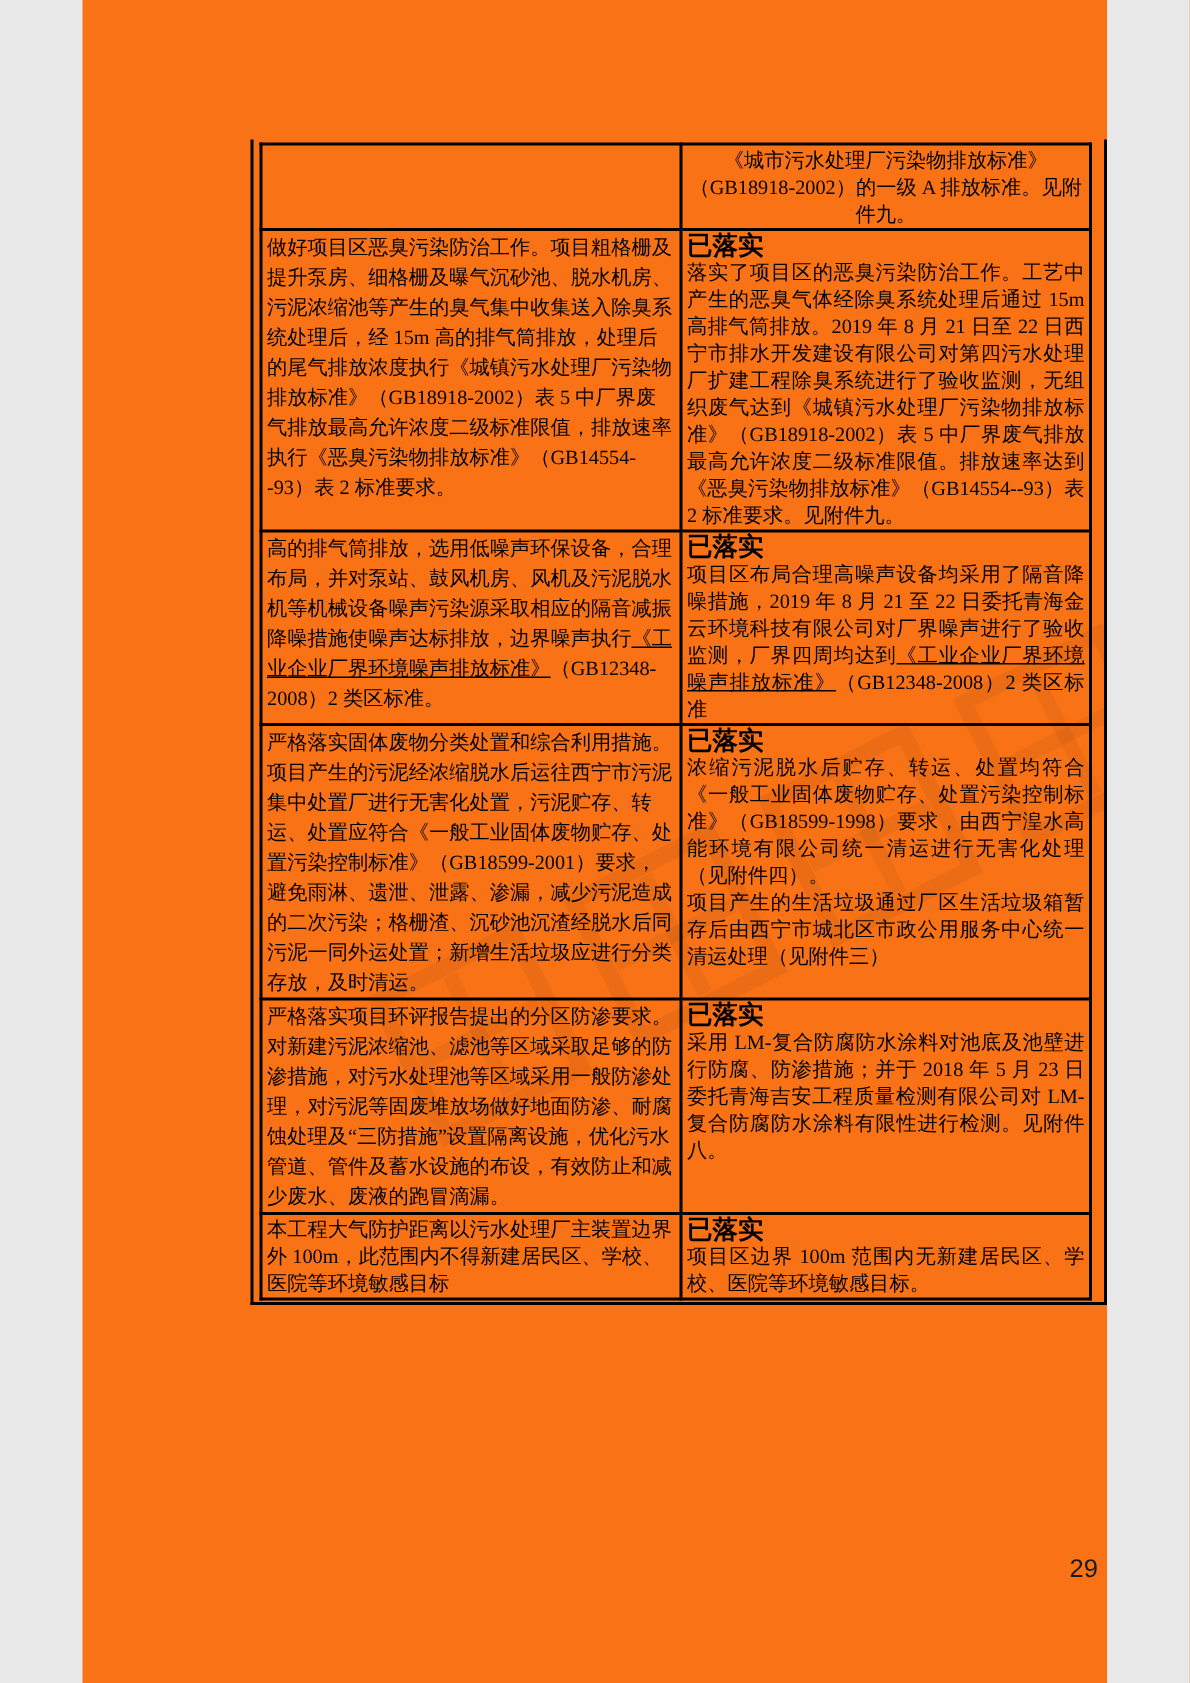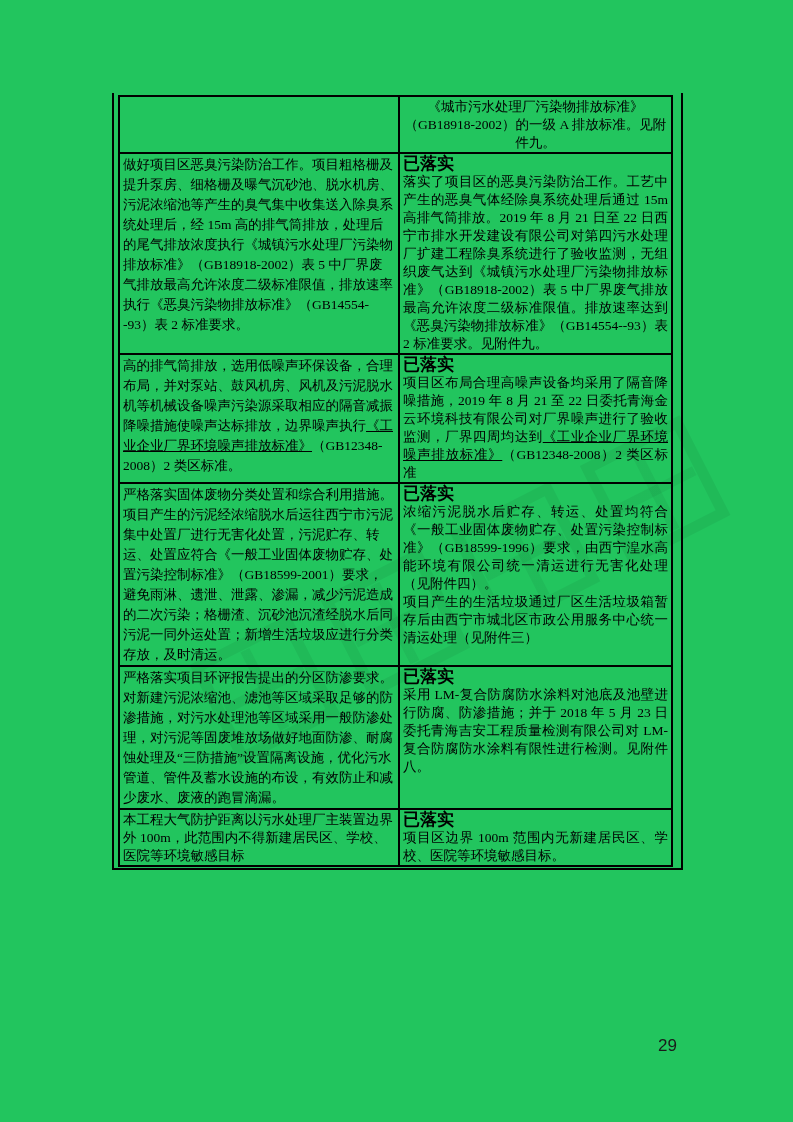--- a/index.html
+++ b/index.html
@@ -1,20 +1,20 @@
 <!DOCTYPE html>
 <html><head>
 <meta charset="utf-8">
 <style>
   * { margin:0; padding:0; box-sizing:border-box; }
   html,body { background:#e8e8e8; }
   .page {
     position:relative;
-    width:793px; height:1122px;
-    background:#22c55e;
+    width:683px; height:1122px;
+    background:#f97316;
     margin:0 auto;
     overflow:hidden;
     font-family:"Liberation Serif","DejaVu Serif",serif;
     color:#000;
   }
   
   .watermark {
     position:absolute; left:140px; top:400px; width:640px; height:380px;
     transform:rotate(-27deg);
     display:flex; align-items:center; justify-content:center; gap:34px;
@@ -111,21 +111,21 @@
             <p class="para"><span>项目区布局合理高噪声设备均采用了隔音降噪措施，2019 年 8 月 21 至 22 日委托青海金云环境科技有限公司对厂界噪声进行了验收监测，厂界四周均达到</span><span class="u">《工业企业厂界环境噪声排放标准》</span><span>（GB12348-2008）2 类区标准</span></p>
           </td>
         </tr>
 
         <tr class="r4">
           <td class="cl">
             <p class="para"><span>严格落实固体废物分类处置和综合利用措施。项目产生的污泥经浓缩脱水后运往西宁市污泥集中处置厂进行无害化处置，污泥贮存、转运、处置应符合《一般工业固体废物贮存、处置污染控制标准》（GB18599-2001）要求，避免雨淋、遗泄、泄露、渗漏，减少污泥造成的二次污染；格栅渣、沉砂池沉渣经脱水后同污泥一同外运处置；新增生活垃圾应进行分类存放，及时清运。</span></p>
           </td>
           <td class="cr">
             <div class="status">已落实</div>
-            <p class="para"><span>浓缩污泥脱水后贮存、转运、处置均符合《一般工业固体废物贮存、处置污染控制标准》（GB18599-1996）要求，由西宁湟水高能环境有限公司统一清运进行无害化处理（见附件四）。</span></p>
+            <p class="para"><span>浓缩污泥脱水后贮存、转运、处置均符合《一般工业固体废物贮存、处置污染控制标准》（GB18599-1998）要求，由西宁湟水高能环境有限公司统一清运进行无害化处理（见附件四）。</span></p>
             <p class="para"><span>项目产生的生活垃圾通过厂区生活垃圾箱暂存后由西宁市城北区市政公用服务中心统一清运处理（见附件三）</span></p>
           </td>
         </tr>
 
         <tr class="r5">
           <td class="cl">
             <p class="para"><span>严格落实项目环评报告提出的分区防渗要求。对新建污泥浓缩池、滤池等区域采取足够的防渗措施，对污水处理池等区域采用一般防渗处理，对污泥等固废堆放场做好地面防渗、耐腐蚀处理及“三防措施”设置隔离设施，优化污水管道、管件及蓄水设施的布设，有效防止和减少废水、废液的跑冒滴漏。</span></p>
           </td>
           <td class="cr">
             <div class="status">已落实</div>

